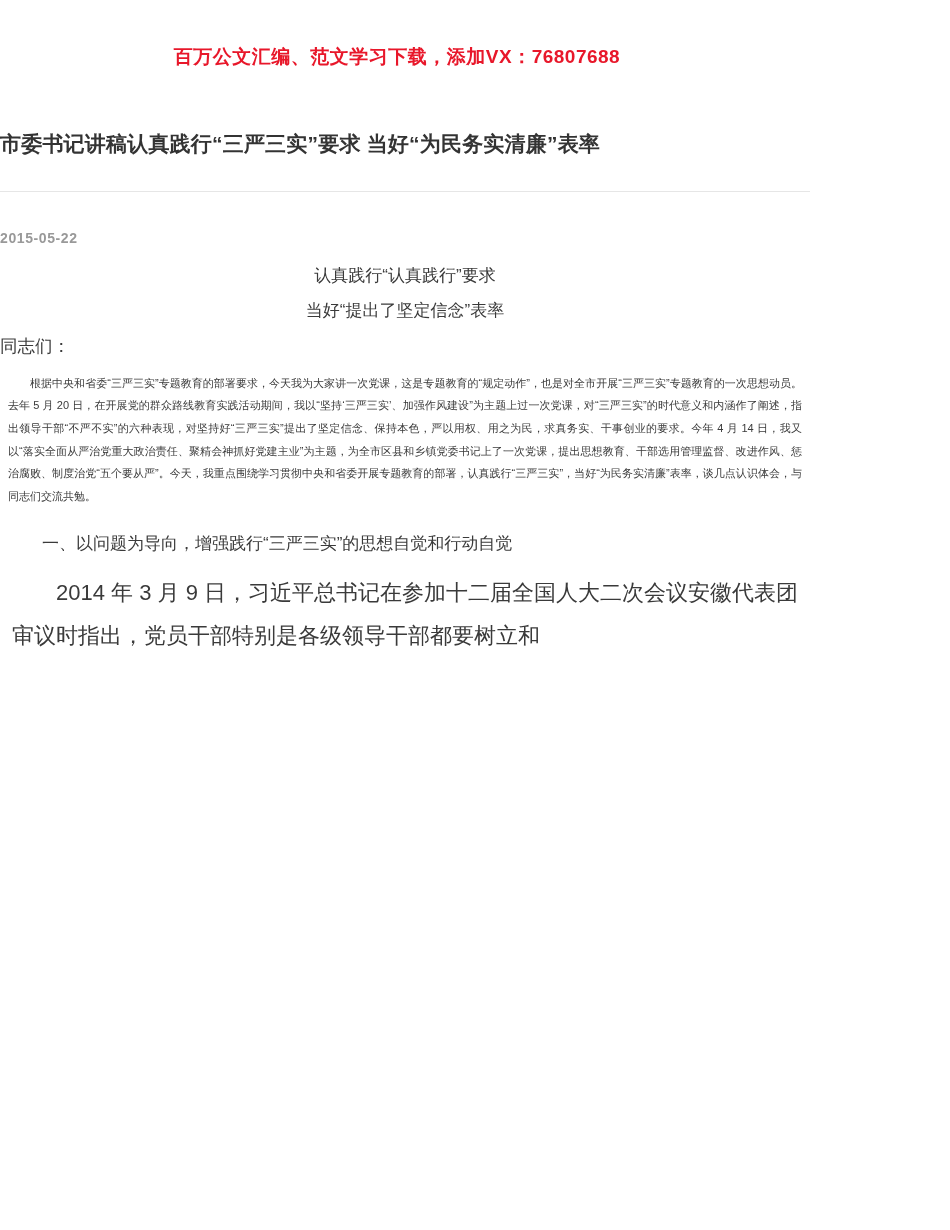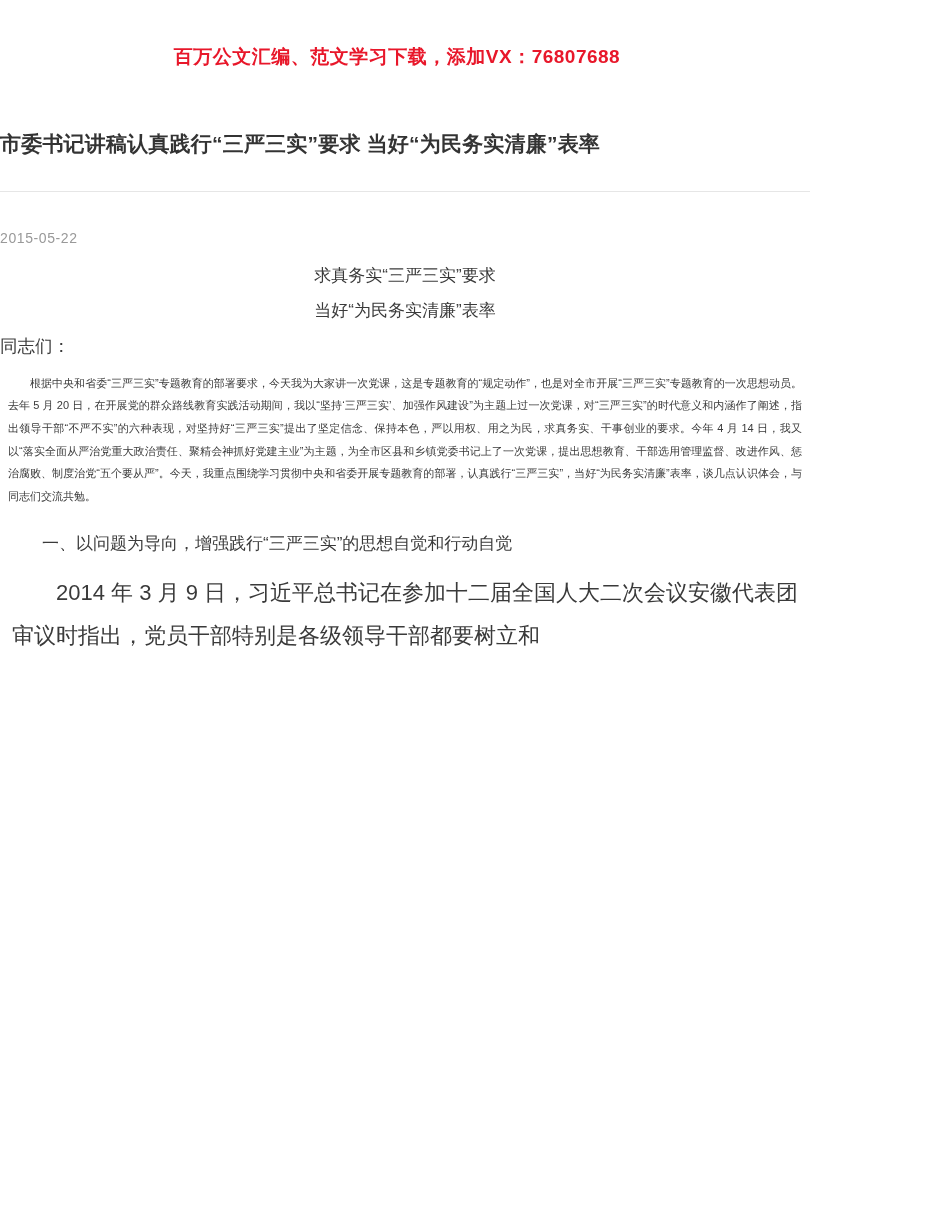--- a/index.html
+++ b/index.html
@@ -51,20 +51,21 @@
     border-top: 1px solid #e6e6e6;
     margin: 0 0 0 0;
     height: 0;
   }
   .doc-date {
     color: #999999;
     font-size: 14px;
     padding-top: 38px;
     padding-bottom: 12px;
     letter-spacing: 0.6px;
+    font-weight: bold;
   }
   .body-text {
     font-size: 17.5px;
     line-height: 2.0;
     color: #3a3a3a;
   }
   .center-line {
     text-align: center;
     line-height: 2.1;
     font-size: 17px;
@@ -110,23 +111,23 @@
   <div class="content">
 
     <h1 class="doc-title">市委书记讲稿认真践行“三严三实”要求 当好“为民务实清廉”表率</h1>
 
     <hr class="divider">
 
     <div class="doc-date">2015-05-22</div>
 
     <div class="body-text">
 
-      <div class="center-line">求真务实“三严三实”要求</div>
+      <div class="center-line">认真践行“认真践行”要求</div>
 
-      <div class="center-line">当好“为民务实清廉”表率</div>
+      <div class="center-line">当好“提出了坚定信念”表率</div>
 
       <div class="salutation">同志们：</div>
 
       <p class="para">根据中央和省委“三严三实”专题教育的部署要求，今天我为大家讲一次党课，这是专题教育的“规定动作”，也是对全市开展“三严三实”专题教育的一次思想动员。去年 5 月 20 日，在开展党的群众路线教育实践活动期间，我以“坚持‘三严三实’、加强作风建设”为主题上过一次党课，对“三严三实”的时代意义和内涵作了阐述，指出领导干部“不严不实”的六种表现，对坚持好“三严三实”提出了坚定信念、保持本色，严以用权、用之为民，求真务实、干事创业的要求。今年 4 月 14 日，我又以“落实全面从严治党重大政治责任、聚精会神抓好党建主业”为主题，为全市区县和乡镇党委书记上了一次党课，提出思想教育、干部选用管理监督、改进作风、惩治腐败、制度治党“五个要从严”。今天，我重点围绕学习贯彻中央和省委开展专题教育的部署，认真践行“三严三实”，当好“为民务实清廉”表率，谈几点认识体会，与同志们交流共勉。</p>
 
       <div class="spacer-xs"></div>
 
       <p class="section-heading">一、以问题为导向，增强践行“三严三实”的思想自觉和行动自觉</p>
 
       <p class="para-loose">2014 年 3 月 9 日，习近平总书记在参加十二届全国人大二次会议安徽代表团审议时指出，党员干部特别是各级领导干部都要树立和</p>

